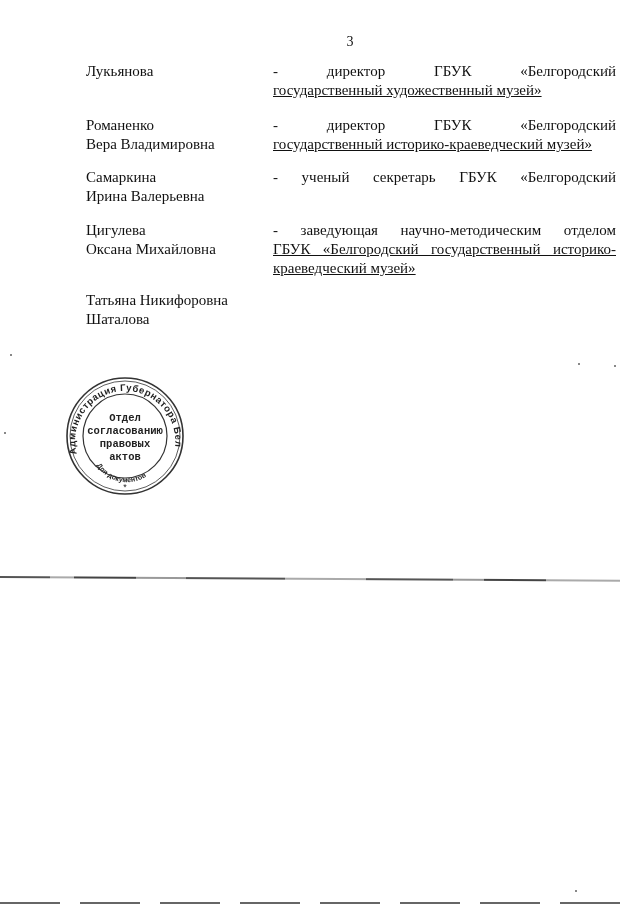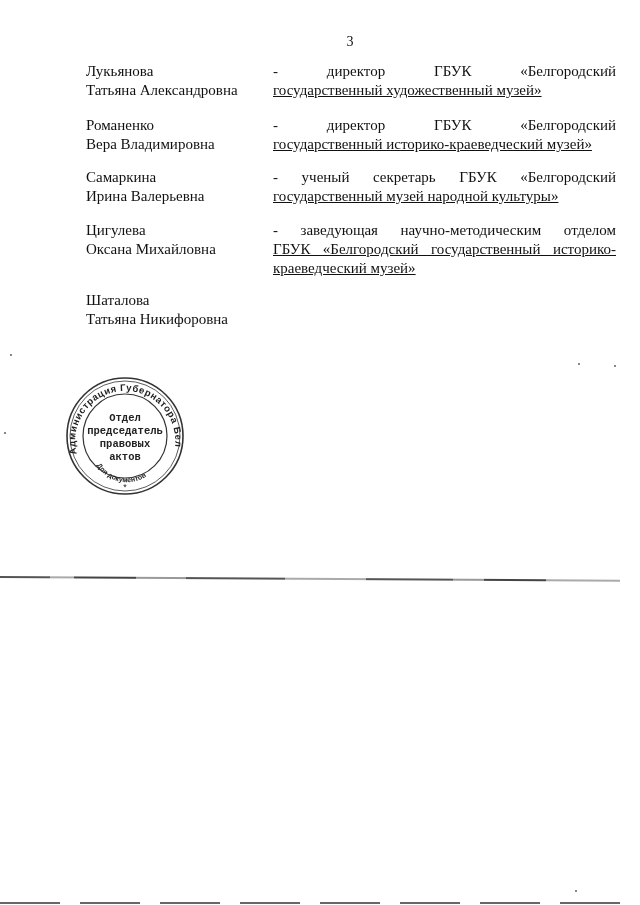--- a/index.html
+++ b/index.html
@@ -101,21 +101,20 @@
     }
   </style>
 </head>
 <body>
 
 <div class="page-number">3</div>
 
 <div class="entry" style="top:62px;">
   <div class="name">
     <div>Лукьянова</div>
-    <div>Татьяна Александровна</div>
   </div>
   <div class="role">
     <span class="first-line">- директор ГБУК «Белгородский</span>
     <span class="rest">государственный художественный музей»</span>
   </div>
 </div>
 
 <div class="entry" style="top:116px;">
   <div class="name">
     <div>Романенко</div>
@@ -127,39 +126,38 @@
   </div>
 </div>
 
 <div class="entry" style="top:168px;">
   <div class="name">
     <div>Самаркина</div>
     <div>Ирина Валерьевна</div>
   </div>
   <div class="role">
     <span class="first-line">- ученый секретарь ГБУК «Белгородский</span>
-    <span class="rest">государственный музей народной культуры»</span>
   </div>
 </div>
 
 <div class="entry" style="top:221px;">
   <div class="name">
     <div>Цигулева</div>
     <div>Оксана Михайловна</div>
   </div>
   <div class="role">
     <span class="first-line">- заведующая научно-методическим отделом</span>
     <span class="rest">ГБУК «Белгородский государственный историко-краеведческий музей»</span>
   </div>
 </div>
 
 <div class="entry" style="top:291px;">
   <div class="name">
+    <div>Татьяна Никифоровна</div>
     <div>Шаталова</div>
-    <div>Татьяна Никифоровна</div>
   </div>
   <div class="role">
   </div>
 </div>
 
 <div class="stamp">
   <svg width="124" height="120" viewBox="0 0 124 120">
     <defs>
       <path id="outerArc" d="M 14,78 A 50,50 0 1,1 112,70" fill="none"></path>
       <path id="innerArc" d="M 30,82 A 36,36 0 0,0 98,82" fill="none"></path>
@@ -170,21 +168,21 @@
     <text font-family="Liberation Sans, DejaVu Sans, sans-serif" font-size="9.5" font-weight="bold" fill="#222" letter-spacing="0.6">
       <textPath href="#outerArc" startOffset="0">Администрация Губернатора Белгородской области</textPath>
     </text>
     <text font-family="Liberation Sans, DejaVu Sans, sans-serif" font-size="7" font-weight="bold" fill="#222">
       <textPath href="#innerArc" startOffset="8">Для документов</textPath>
     </text>
     <text x="62" y="114" text-anchor="middle" font-family="Liberation Sans, DejaVu Sans, sans-serif" font-size="9" fill="#222">*</text>
   </svg>
   <div class="stamp-center">
     <div>Отдел</div>
-    <div>председатель</div>
+    <div>согласованию</div>
     <div>правовых</div>
     <div>актов</div>
   </div>
 </div>
 
 <div class="rule-main"></div>
 <div class="rule-bottom"></div>
 <div class="speck" style="left:10px; top:354px;"></div>
 <div class="speck" style="left:578px; top:363px;"></div>
 <div class="speck" style="left:614px; top:365px;"></div>

